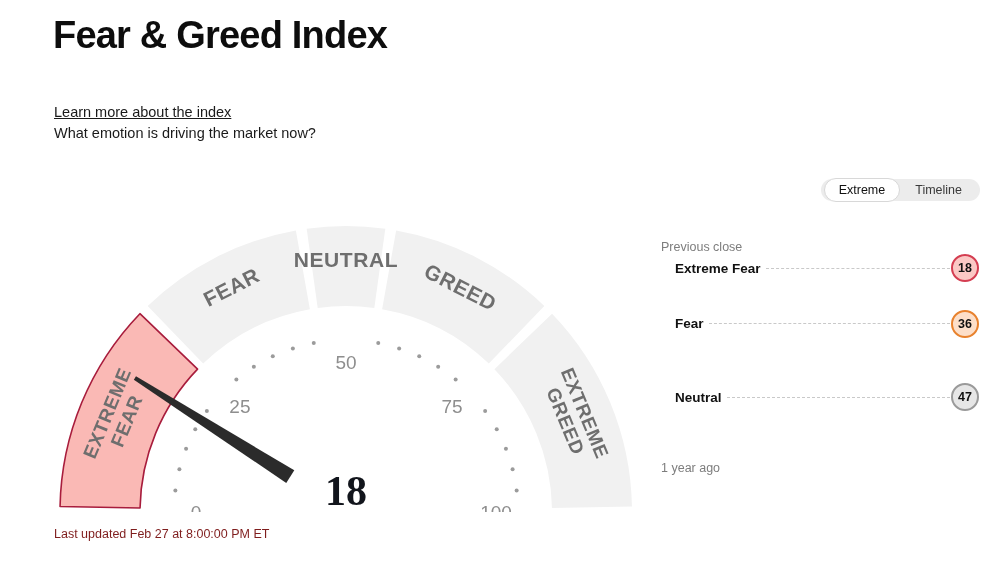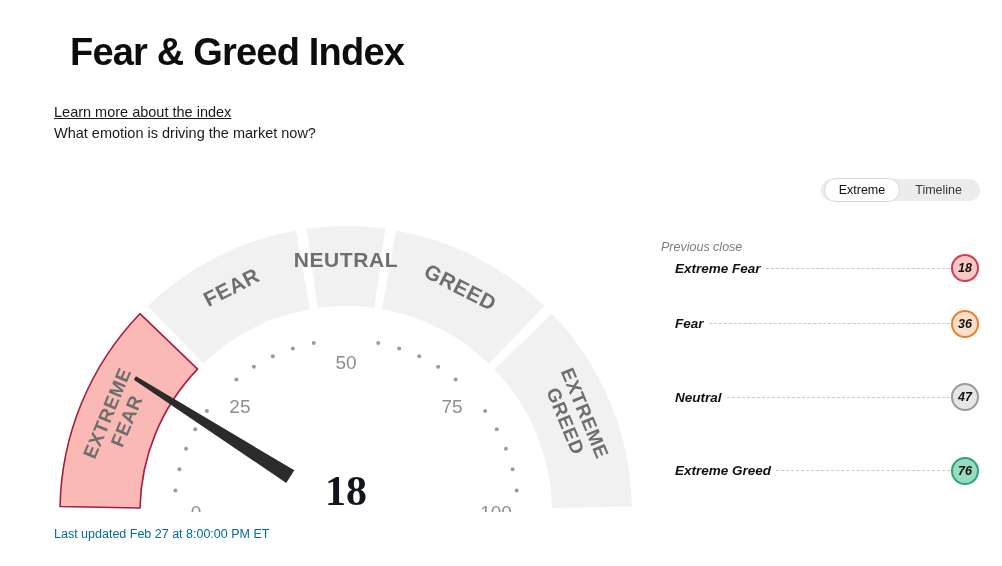--- a/index.html
+++ b/index.html
@@ -19,21 +19,21 @@
 
   
   #page-title {
     position: absolute;
     left: 53px;
     top: 14px;
     font-size: 38px;
     font-weight: bold;
     letter-spacing: -0.8px;
     color: #0d0d0d;
-    margin: 17px;
+    margin: 0;
     line-height: 1.15;
   }
   #subtitle {
     position: absolute;
     left: 54px;
     top: 84px;
     font-size: 14.5px;
     color: #1a1a1a;
     line-height: 1.35;
     margin-top: 40px;
@@ -108,34 +108,33 @@
     font-size: 42px;
     fill: #12151c;
   }
 
   
   #last-updated {
     position: absolute;
     left: 54px;
     top: 527px;
     font-size: 12.5px;
-    color: #0369a1;
+    color: #7f1d1d;
   }
 
   
   #side-list {
     position: absolute;
     left: 661px;
     top: 240px;
     width: 318px;
   }
   .side-item {
     position: relative;
     height: 73.5px;
-    font-style: italic;
   }
   .side-when {
     font-size: 12.5px;
     color: #7d7d7d;
     line-height: 14px;
     margin-bottom: 4px;
   }
   .side-row {
     display: flex;
     align-items: center;
@@ -260,19 +259,15 @@
     </div>
   </div>
   <div class="side-item">
     <div class="side-row">
       <div class="side-label">Neutral</div>
       <div class="leader"></div>
       <div class="side-badge" style="background: rgb(230, 230, 230); border: 2px solid rgb(154, 154, 154);">47</div>
     </div>
   </div>
   <div class="side-item">
-    <div class="side-row">
-      <div class="side-label">Extreme Greed</div>
-      <div class="leader"></div>
-      <div class="side-badge" style="background: rgb(149, 220, 192); border: 2px solid rgb(53, 163, 122);">76</div>
-    </div>
+    <div class="side-when">1 year ago</div>
   </div>
 </div>
 
 </body></html>

